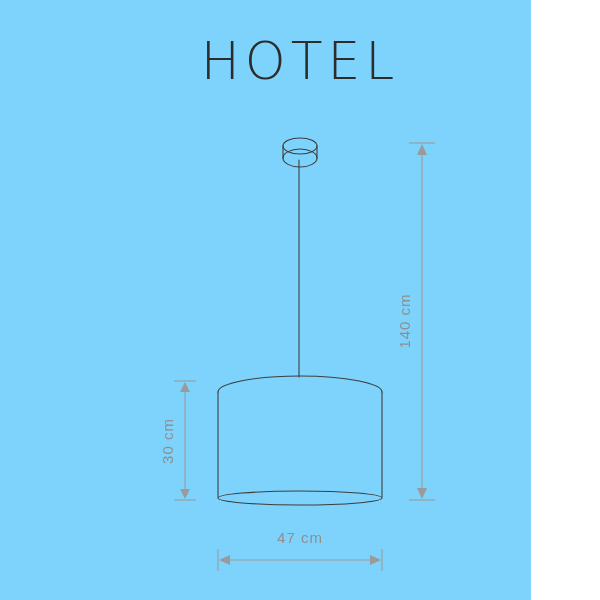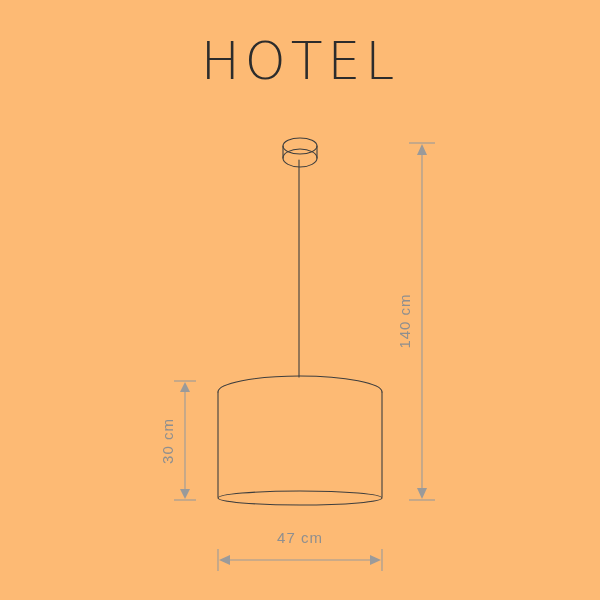--- a/index.html
+++ b/index.html
@@ -1,20 +1,20 @@
 <!DOCTYPE html>
 <html><head>
 <meta charset="utf-8">
 <style>
   html, body { margin: 0; padding: 0; background: #ffffff; }
   .canvas {
     position: relative;
-    width: 600px;
+    width: 531px;
     height: 600px;
-    background: #fdba74;
+    background: #7dd3fc;
     overflow: hidden;
     font-family: "Liberation Sans", sans-serif;
   }
   .product-title {
     position: absolute;
     top: 34px;
     left: 0;
     width: 600px;
     margin: 0;
     text-align: center;

